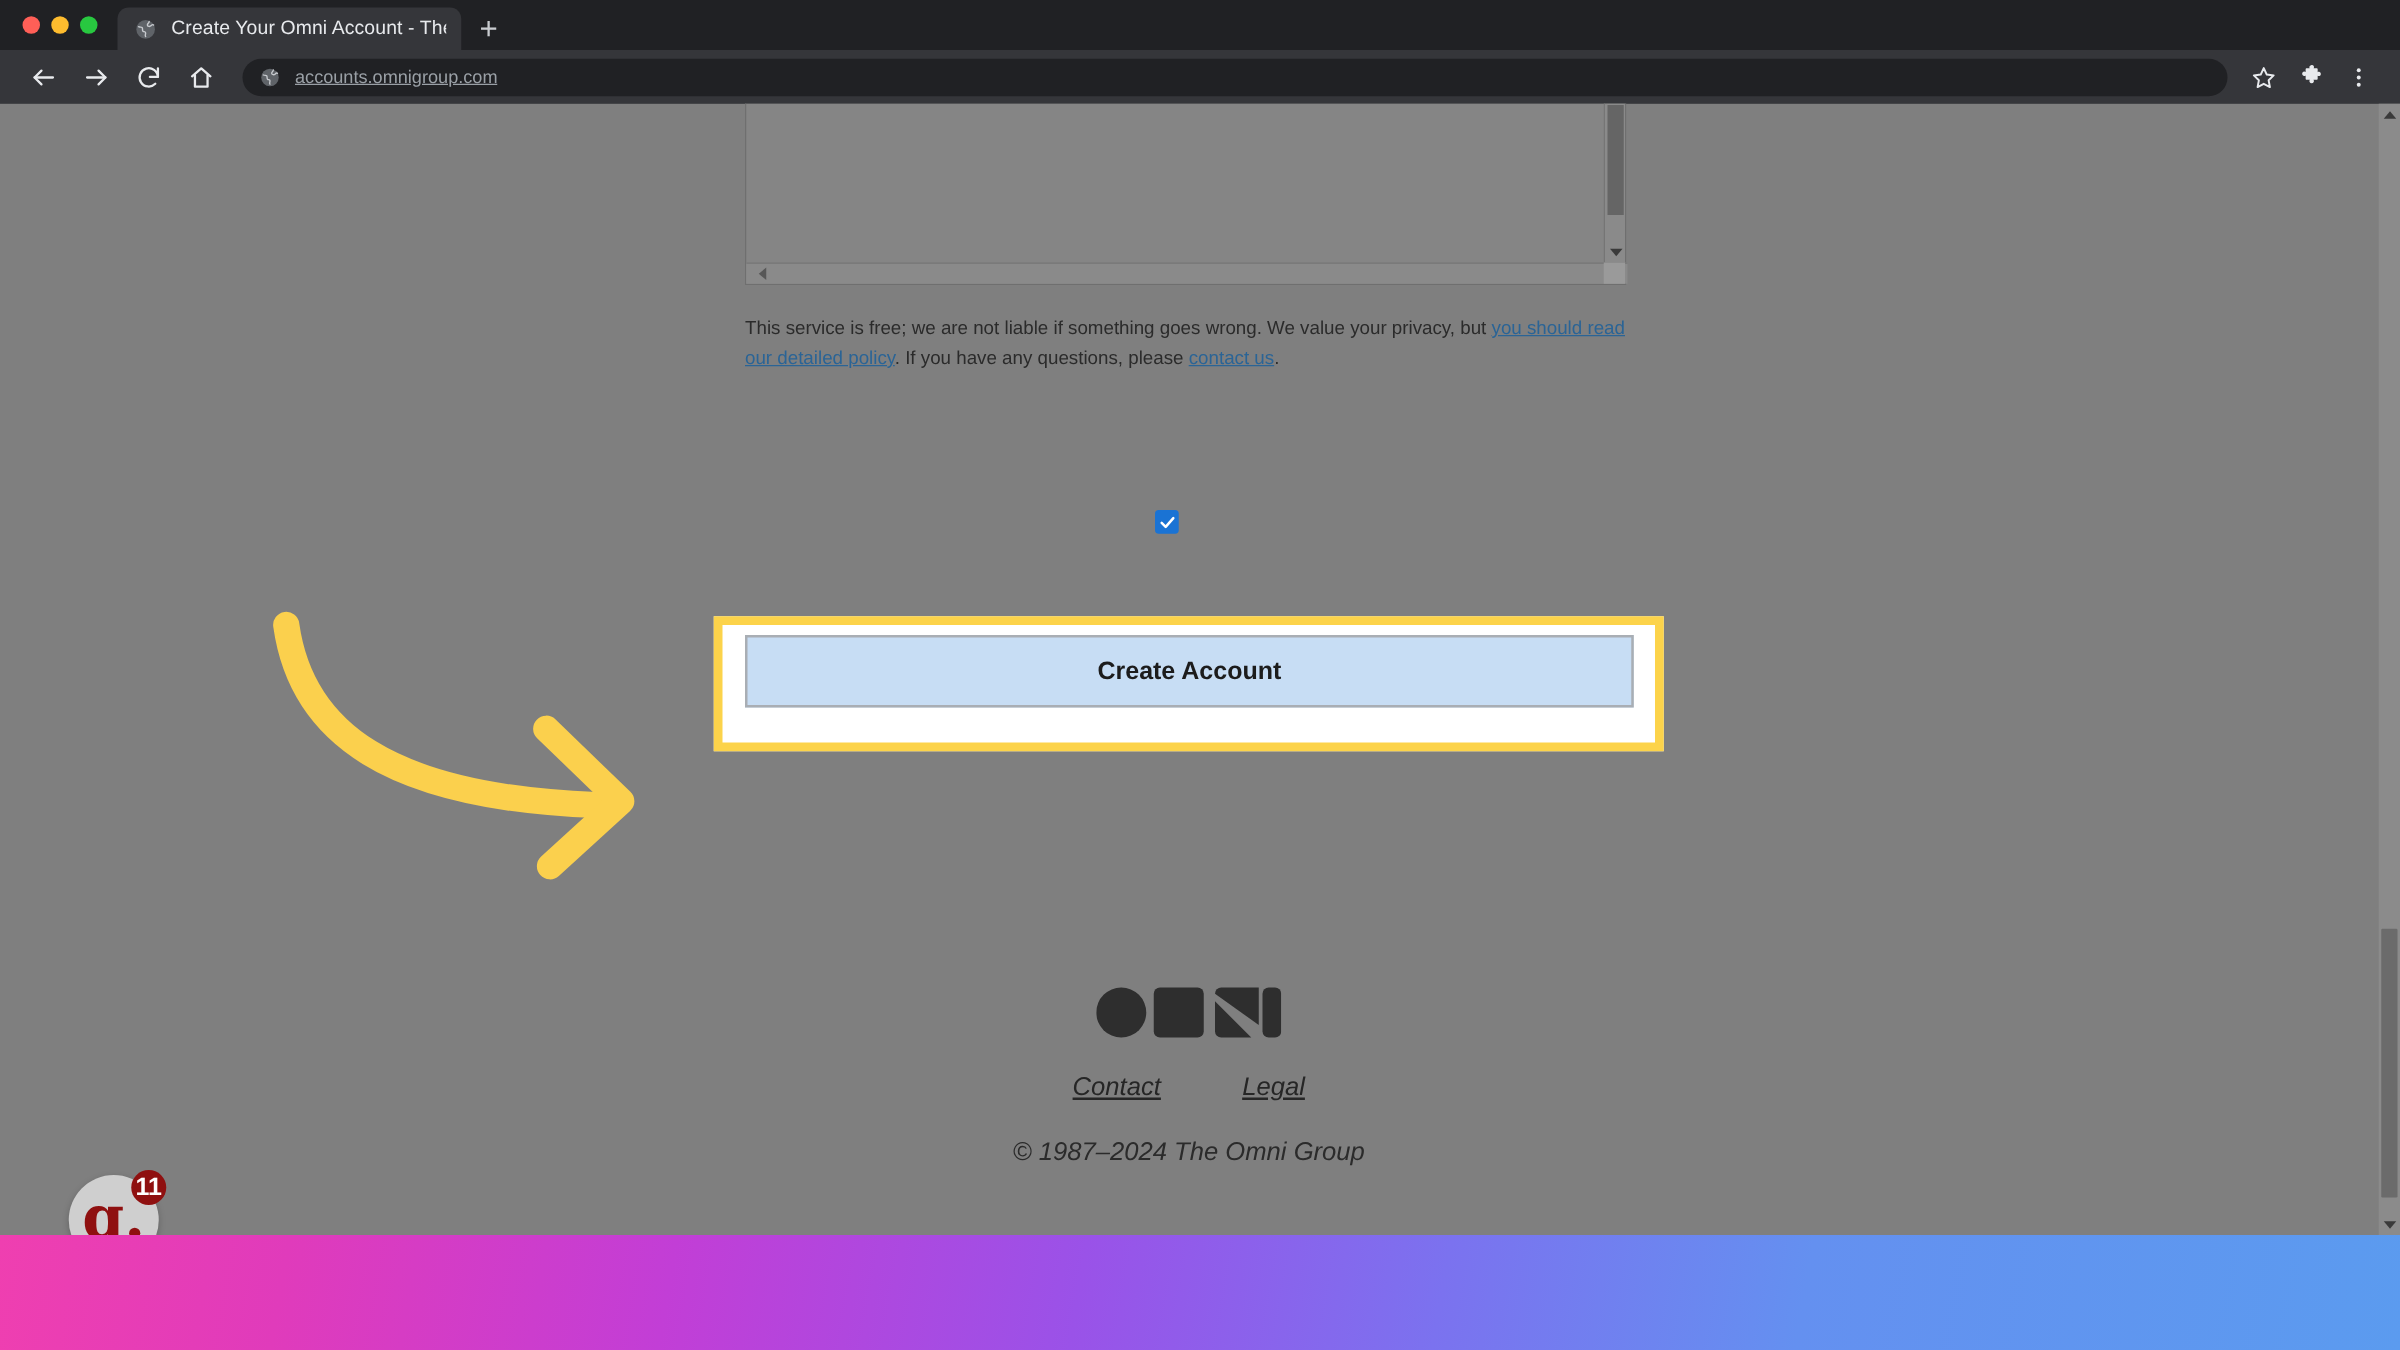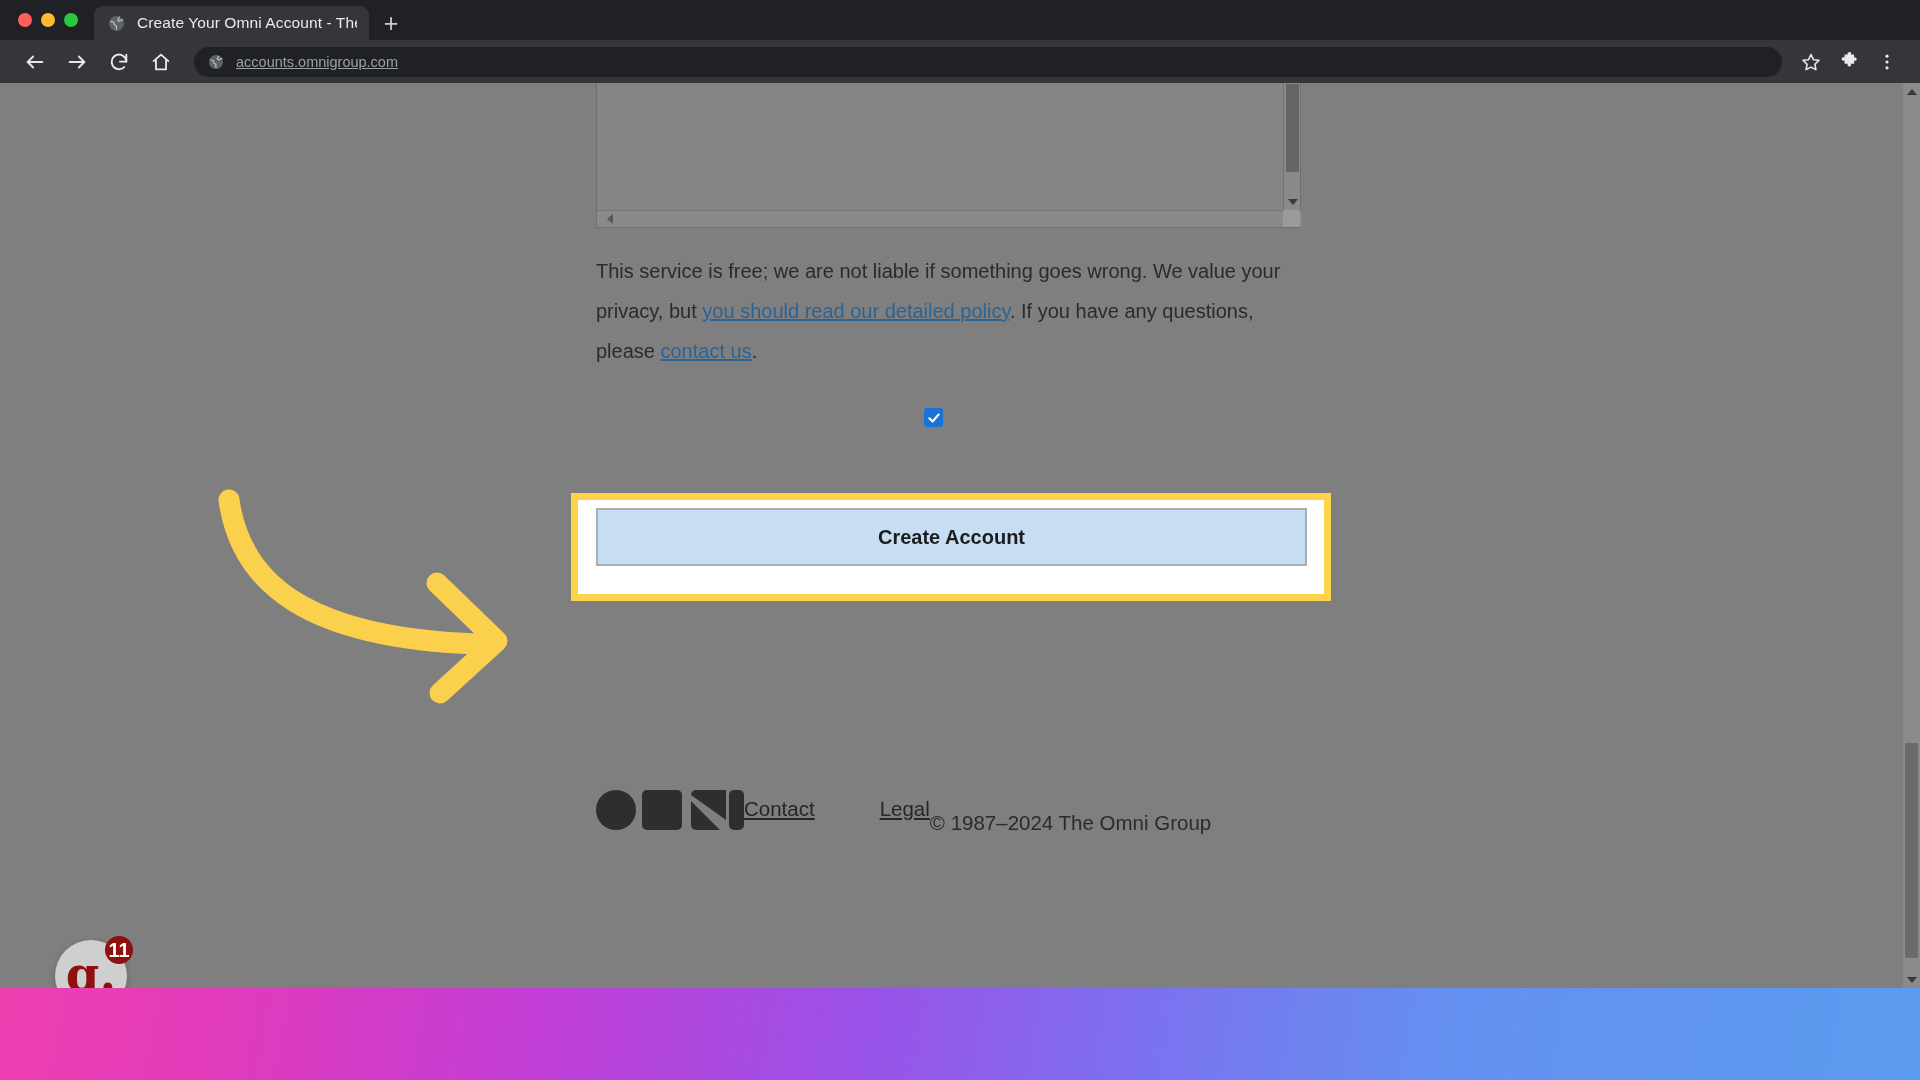--- a/index.html
+++ b/index.html
@@ -175,22 +175,22 @@
   }
   .terms-corner {
     position: absolute; right: 0; bottom: 0;
     width: 17px; height: 17px; background: #9a9a9a;
   }
 
   .legal-note {
     position: absolute; left: 0; top: 168px;
     width: 712px;
     color: #2b2b2b;
-    font-size: 20px;
-    line-height: 40px;
+    font-size: 15px;
+    line-height: 24px;
   }
   .legal-note a {
     color: #2a6496;
     text-decoration: underline;
   }
 
   .agree-row {
     position: absolute; left: 0; top: 325px;
     width: 710px;
     display: flex; align-items: center; justify-content: center;
@@ -229,21 +229,21 @@
     font-size: 20px;
     font-weight: bold;
     display: flex; align-items: center; justify-content: center;
     cursor: pointer;
   }
 
   
   .footer {
     position: absolute; left: 0; top: 705px;
     width: 710px;
-    display: flex; flex-direction: row; align-items: center;
+    display: flex; flex-direction: column; align-items: center; font-style: italic;
   }
   .omni-logo {
     display: flex; align-items: center; gap: 6px;
     margin-bottom: 26px;
   }
   .omni-logo svg { display: block; }
   .footer-links {
     display: flex; gap: 65px;
     margin-bottom: 28px;
   }

